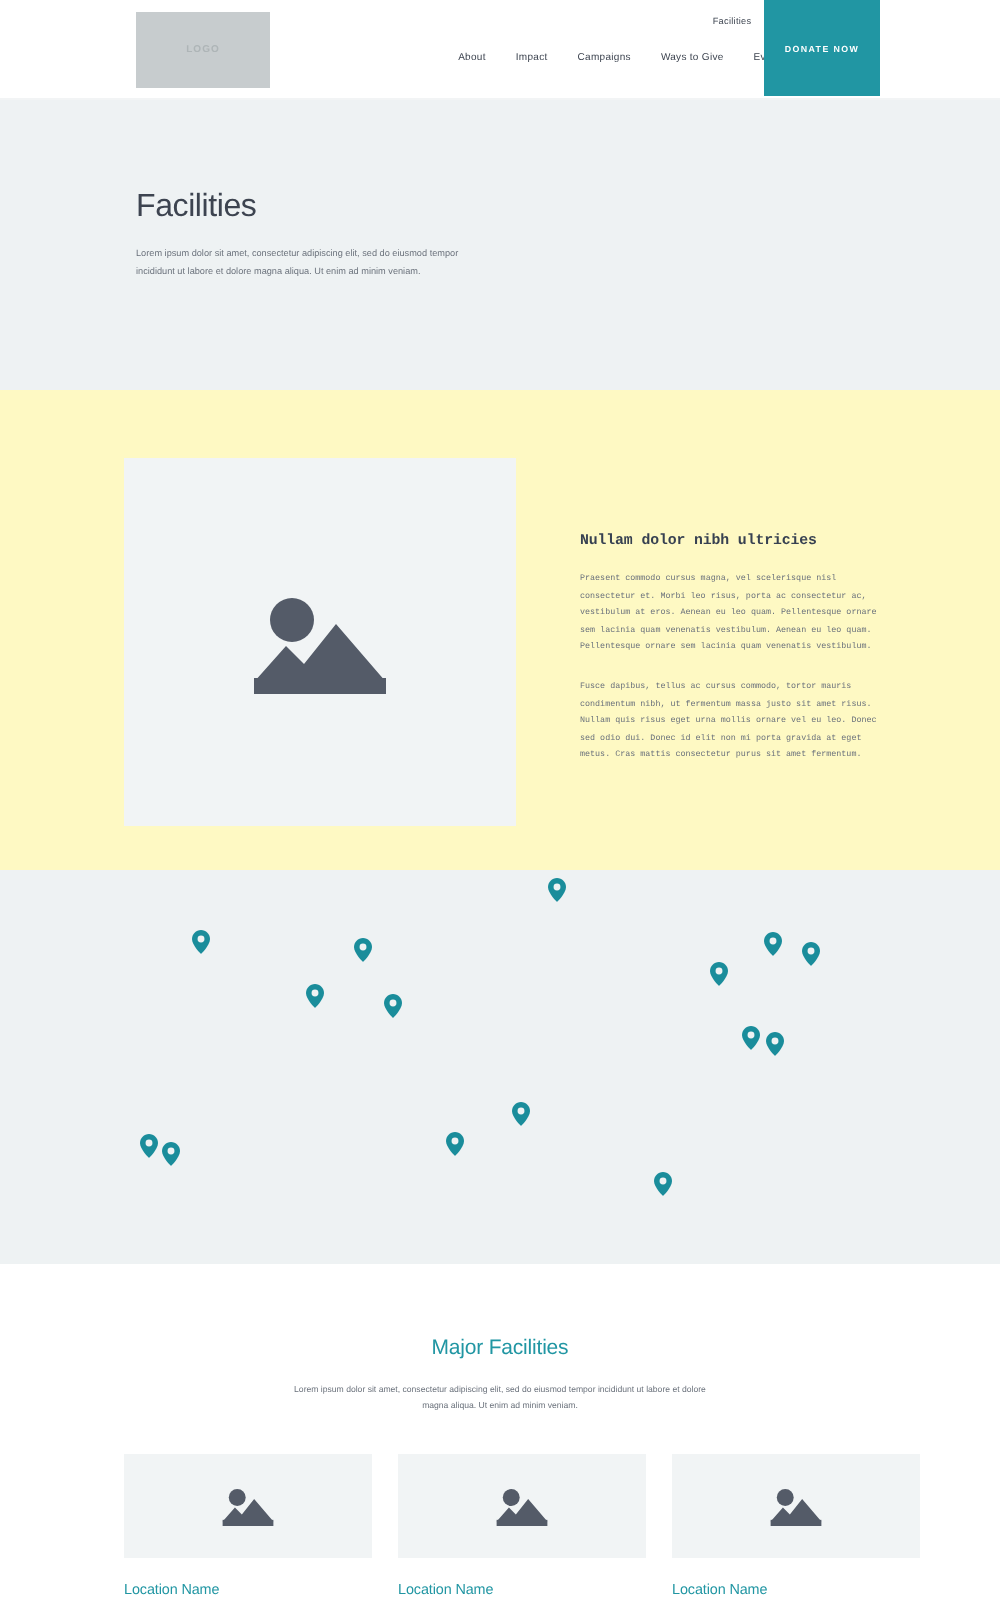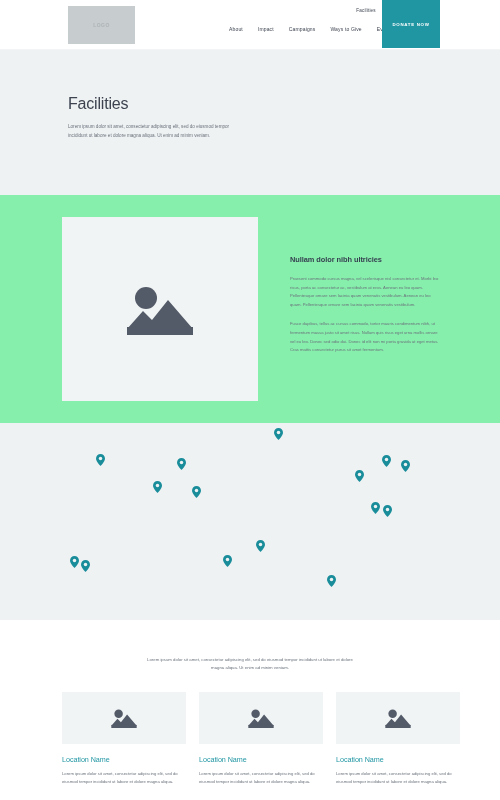--- a/index.html
+++ b/index.html
@@ -86,23 +86,24 @@
   }
   .hero p {
     font-size: 4.6px;
     line-height: 1.95;
     color: #6b727c;
     max-width: 165px;
   }
 
   
   .feature {
-    background: #86efac;
-    padding: 22px 0 22px 0;
+    background: #fef9c3;
+    padding: 34px 0 22px 0;
     display: flex;
+    font-family: Liberation Mono, monospace;
   }
   .feature-img {
     margin-left: 62px;
     width: 196px; height: 184px;
     background: #f1f4f5;
     display: flex; align-items: center; justify-content: center;
     flex: none;
   }
   .ph-icon { display: block; }
   .feature-body {
@@ -283,20 +284,21 @@
         <path d="M12 0C5.4 0 0 5.4 0 12c0 8.5 12 20 12 20s12-11.5 12-20C24 5.4 18.6 0 12 0z" fill="#1a8d9b"></path>
         <circle cx="12" cy="12" r="4.6" fill="#eef2f3"></circle>
       </svg></span>
     <span class="pin" style="left: 327px; top: 150px;"><svg width="9" height="12" viewBox="0 0 24 32">
         <path d="M12 0C5.4 0 0 5.4 0 12c0 8.5 12 20 12 20s12-11.5 12-20C24 5.4 18.6 0 12 0z" fill="#1a8d9b"></path>
         <circle cx="12" cy="12" r="4.6" fill="#eef2f3"></circle>
       </svg></span>
   </section>
 
 <section class="facilities">
+  <h2>Major Facilities</h2>
   <p>Lorem ipsum dolor sit amet, consectetur adipiscing elit, sed do eiusmod tempor incididunt ut labore et dolore magna aliqua. Ut enim ad minim veniam.</p>
 
   <div class="cards">
     <article class="card">
       <div class="card-img">
         <svg width="26" height="20" viewBox="0 0 66 52">
           <circle cx="19" cy="15" r="11" fill="#545b68"></circle>
           <path d="M0 46 L16 28 L25 37 L41 17 L66 46 Z" fill="#545b68"></path>
           <rect x="0" y="44" width="66" height="8" fill="#545b68"></rect>
         </svg>

